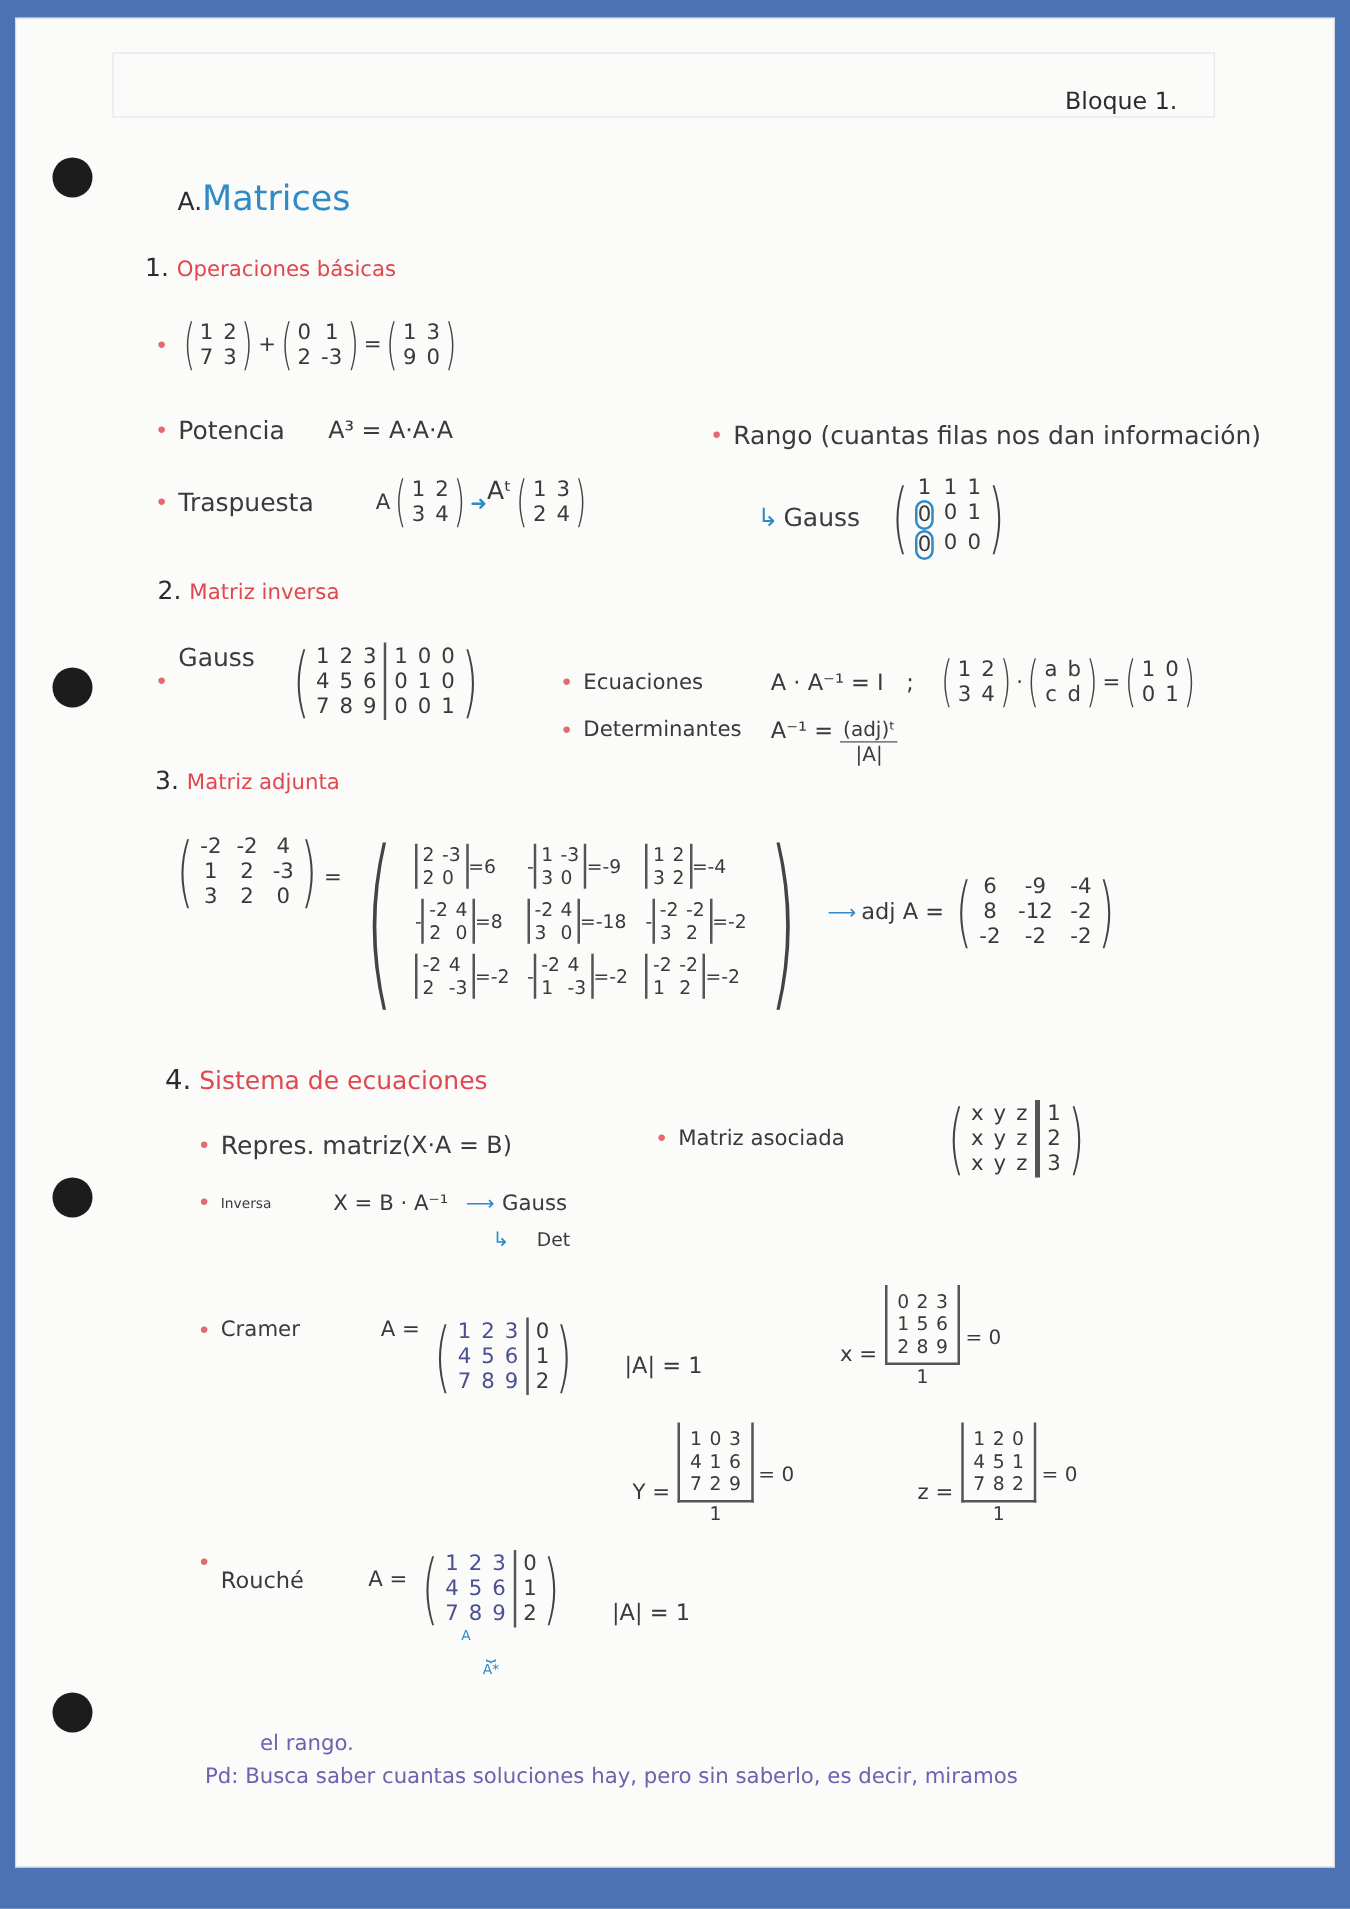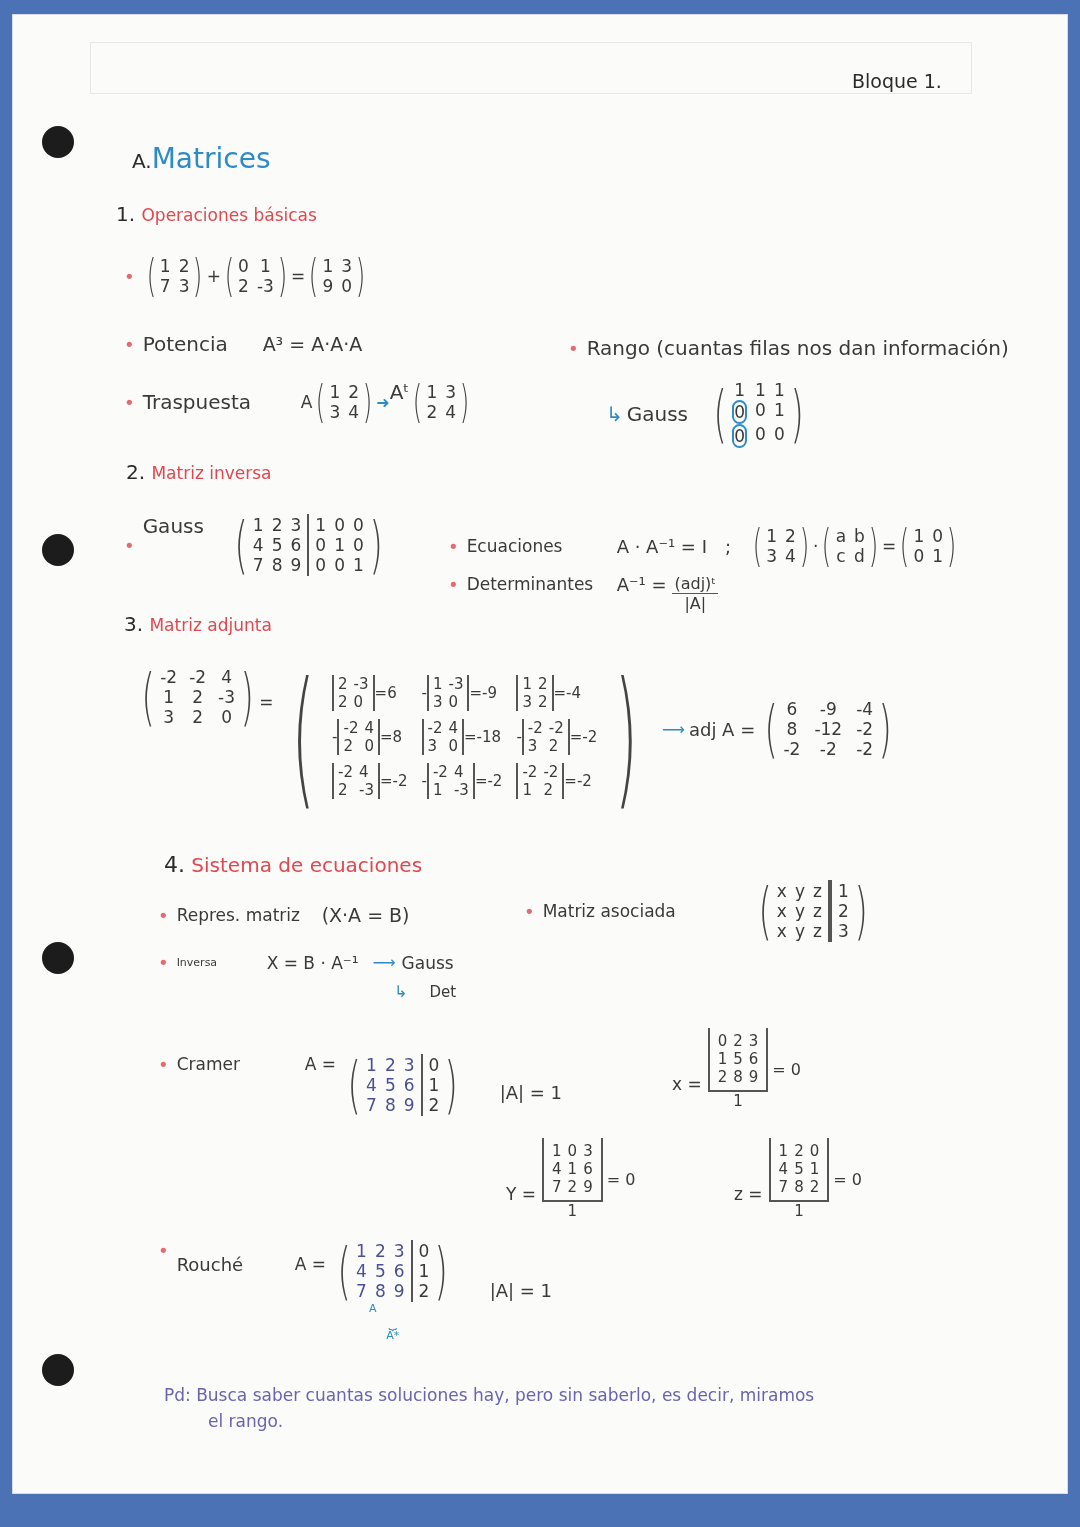--- a/index.html
+++ b/index.html
@@ -47,21 +47,21 @@
 
 <div class="page">
   <div class="header-box"></div>
   <div class="abs blk hw" style="left:840px;top:56px;font-size:19px;">Bloque 1.</div>
 
   <div class="hole" style="top:112px"></div>
   <div class="hole" style="top:520px"></div>
   <div class="hole" style="top:928px"></div>
   <div class="hole" style="top:1340px"></div>
 
-  <div class="abs" style="left:120px;top:128px;">
+  <div class="abs" style="left:130px;top:128px;">
     <span class="blk" style="font-size:20px">A.</span><span class="blue title-main">Matrices</span>
   </div>
 
   <div class="abs sec" style="left:104px;top:188px;">
     <span class="blk">1.</span>
     <span class="red" style="font-size:17px">Operaciones básicas</span>
   </div>
 
   <div class="abs" style="left:112px;top:240px;display:flex;align-items:center;">
     <span class="bullet">•</span>
@@ -376,28 +376,28 @@
           <span>-12</span>
           <span>-2</span>
           <span>-2</span>
           <span>-2</span>
           <span>-2</span>
         </span>
         <span class="paren">)</span>
       </span>
   </div>
 
-  <div class="abs sec" style="left:120px;top:838px;margin-left:32px;">
+  <div class="abs sec" style="left:120px;top:838px;">
     <span class="blk" style="font-size:22px">4.</span>
     <span class="red" style="font-size:20px">Sistema de ecuaciones</span>
   </div>
 
   <div class="abs ink" style="left:146px;top:890px;display:flex;align-items:center;">
     <span class="bullet">•</span>
-    <span style="font-size:17px;width:145px;display:inline-block">Repres. matriz</span>
+    <span style="font-size:20px;width:145px;display:inline-block">Repres. matriz</span>
     <span style="font-size:19px">(X·A = B)</span>
   </div>
 
   <div class="abs ink" style="left:512px;top:866px;display:flex;align-items:center;">
     <span class="bullet">•</span>
     <span style="font-size:17px;width:210px;display:inline-block">Matriz asociada</span>
     <span class="mat">
         <span class="paren">(</span>
         <span class="cells" style="grid-template-columns:repeat(3,auto)" id="m-aso-l">
           <span>x</span>
@@ -544,16 +544,16 @@
           <span class="paren">)</span>
         </span>
       <span class="blue" style="font-size:11px;margin-left:-40px">A</span>
       <span class="blue" style="font-size:14px;line-height:1">⏟</span>
       <span class="blue" style="font-size:11px">A*</span>
     </span>
     <span style="font-size:18px;margin:40px 0 0 36px">|A| = 1</span>
   </div>
 
   <div class="abs purple" style="left:152px;top:1368px;font-size:17px;line-height:26px;">
+    <div style="padding-left:44px">el rango.</div>
     <div><span>Pd:</span> <span>Busca saber cuantas soluciones hay, pero sin saberlo, es decir, miramos</span></div>
-    <div style="padding-left:44px">el rango.</div>
   </div>
 </div>
 
 </body></html>

